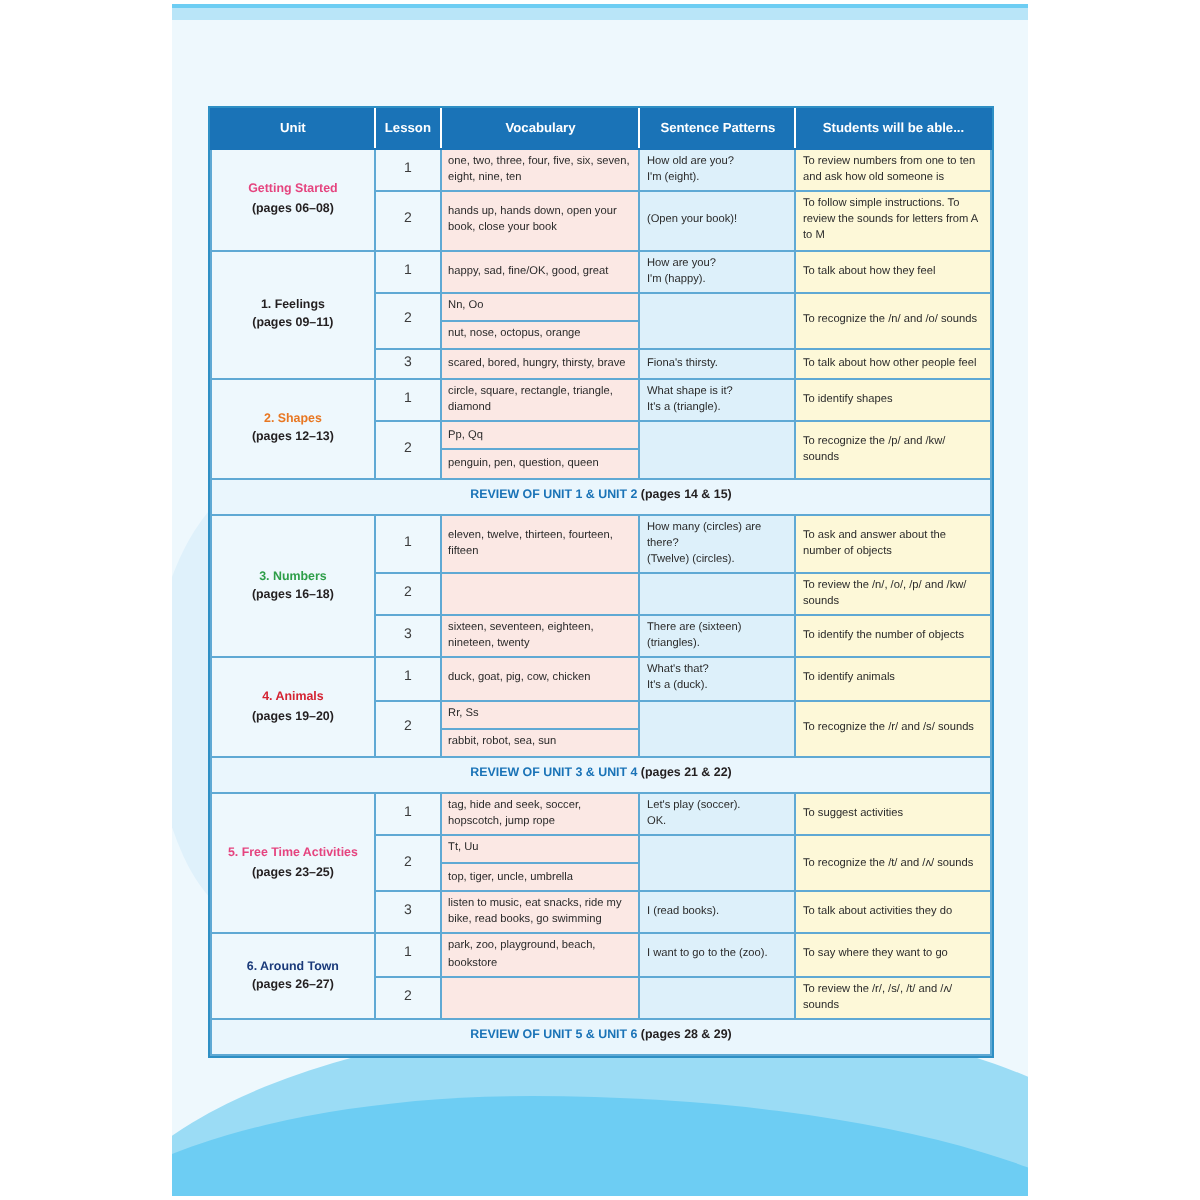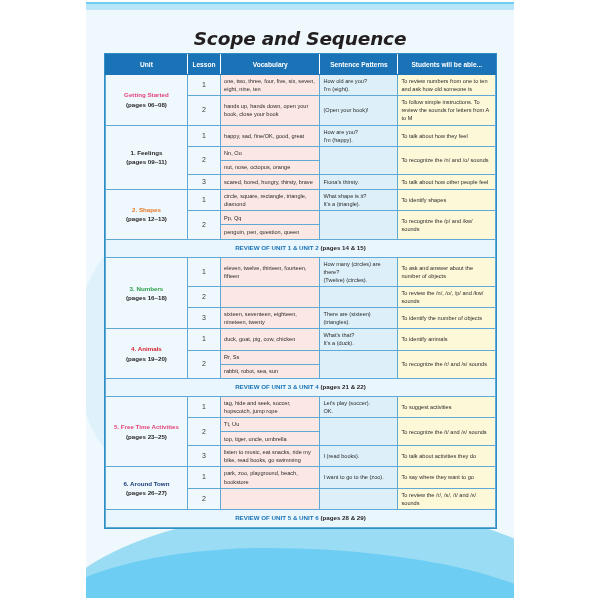--- a/index.html
+++ b/index.html
@@ -200,21 +200,20 @@
   <div class="card-bg">
     <div class="wave-light-1"></div>
     <div class="wave-white-top"></div>
     <div class="wave-body"></div>
     <div class="wave-swirl"></div>
     <div class="wave-bottom-3"></div>
     <div class="wave-bottom-1"></div>
     <div class="wave-bottom-2"></div>
   </div>
 
-  <div class="title">Scope and Sequence</div>
 
   <div class="table-wrap">
     <table>
       <colgroup>
         <col class="c-unit">
           <col class="c-lesson">
           <col class="c-vocab">
           <col class="c-sent">
           <col class="c-able">
       </colgroup>

